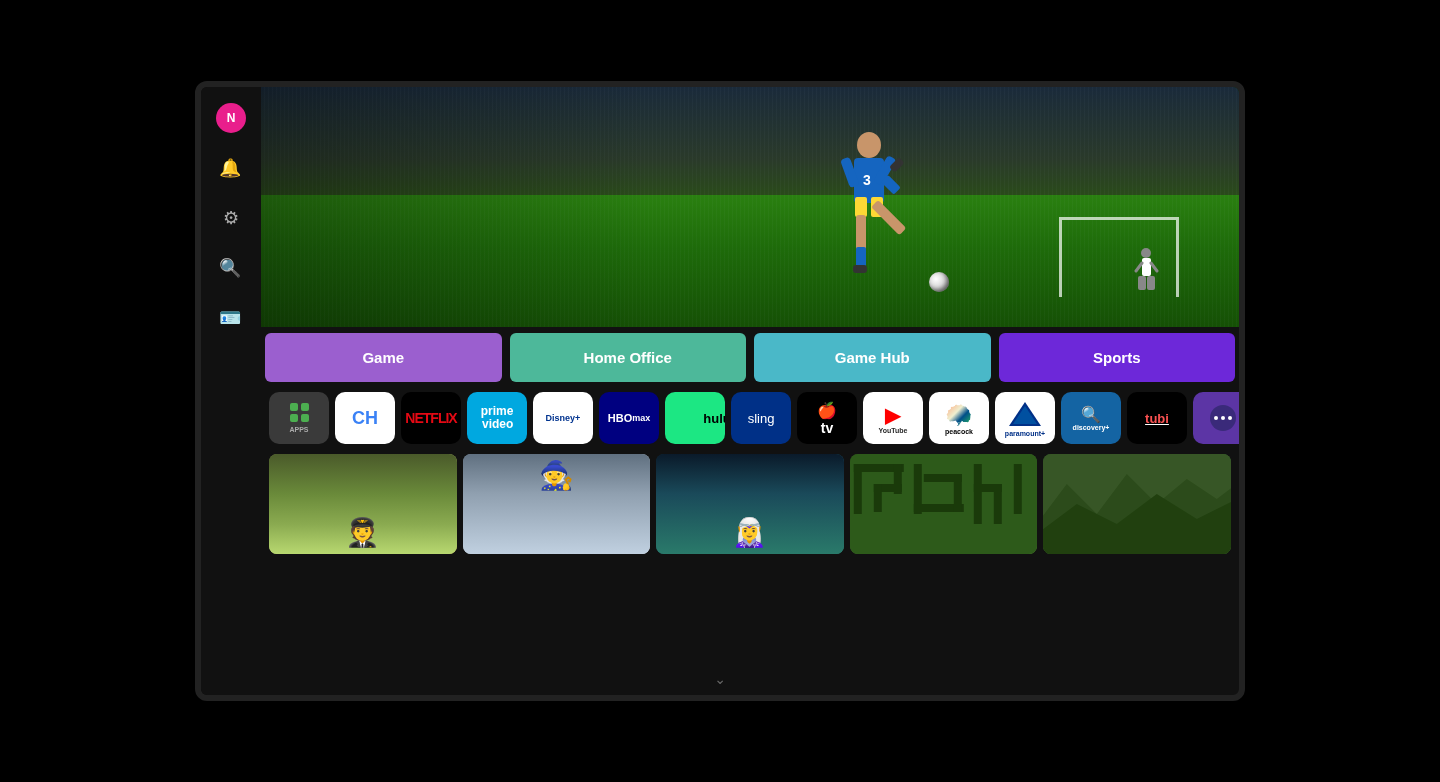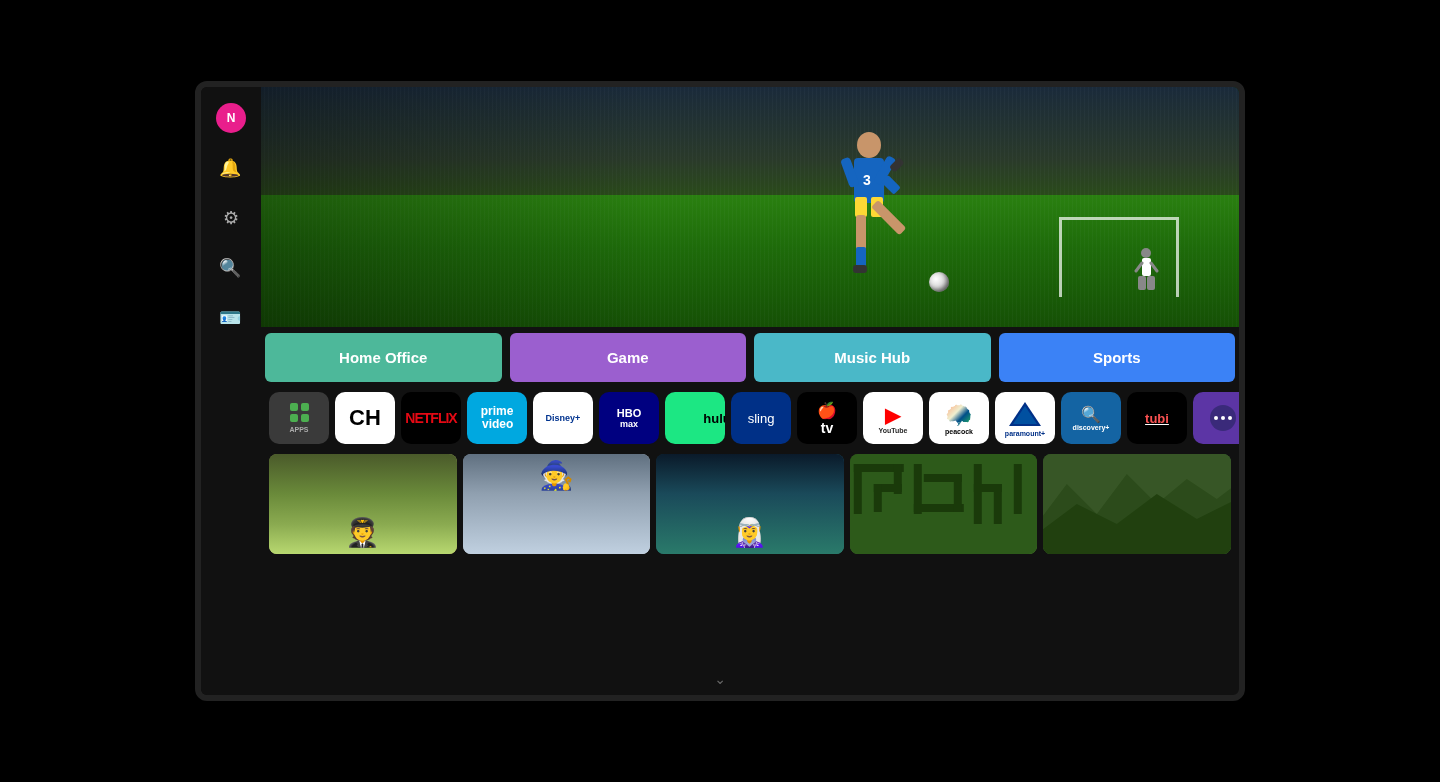--- a/index.html
+++ b/index.html
@@ -102,21 +102,21 @@
       font-weight: 600;
       color: #fff;
       cursor: pointer;
       border-radius: 6px;
       margin: 6px 4px;
     }
     .tab-home-office { background: #4db89a; }
     .tab-game { background: #9b5fcf; }
     .tab-music { background: #b44cbf; }
     .tab-home-hub { background: #4ab8c8; }
-    .tab-sports { background: #3b82f6; }
+    .tab-sports { background: #6d28d9; }
     .apps-row {
       display: flex;
       align-items: center;
       padding: 4px 8px;
       gap: 6px;
       background: #111;
       overflow: hidden;
       flex-shrink: 0;
     }
     .app-icon {
@@ -130,28 +130,28 @@
       font-weight: bold;
       color: #fff;
       flex-shrink: 0;
       cursor: pointer;
       overflow: hidden;
     }
     .app-all { background: #3a3a3a; flex-direction: column; gap: 2px; }
     .app-all .dots { display: grid; grid-template-columns: 1fr 1fr; gap: 3px; }
     .app-all .dot { width: 8px; height: 8px; background: #4CAF50; border-radius: 2px; }
     .app-ch { background: #fff; }
-    .app-ch-inner { color: #000000; font-size: 22px; font-weight: 900; }
+    .app-ch-inner { color: #3b82f6; font-size: 18px; font-weight: 900; }
     .app-netflix { background: #000; }
     .app-netflix-text { color: #e50914; font-size: 14px; font-weight: 900; letter-spacing: -1px; }
     .app-prime { background: #00a8e0; flex-direction: column; }
     .app-prime-text { font-size: 12px; line-height: 1.1; text-align: right; }
     .app-disney { background: #fff; }
     .app-disney-text { color: #00338f; font-size: 9px; font-weight: 900; text-align: center; }
-    .app-hbo { background: #000080; flex-direction: column; }
+    .app-hbo { background: #000080; flex-direction: row; }
     .app-hbo-text { font-size: 11px; font-weight: 900; }
     .app-hulu { background: #1ce783; padding-left: 44px; }
     .app-hulu-text { color: #000; font-size: 13px; font-weight: 900; }
     .app-sling { background: #003087; }
     .app-sling-text { font-size: 13px; font-weight: 400; }
     .app-apple { background: #000; }
     .app-youtube { background: #fff; flex-direction: column; }
     .app-youtube-icon { color: #ff0000; font-size: 20px; }
     .app-youtube-text { color: #282828; font-size: 7px; font-weight: 600; }
     .app-peacock { background: #fff; flex-direction: column; }
@@ -294,23 +294,23 @@
         <rect x="72" y="55" width="10" height="18" rx="2" fill="#1565c0" transform="rotate(-45 72 55)"></rect>
 
         <rect x="80" y="40" width="14" height="8" rx="3" fill="#333" transform="rotate(-45 80 40)"></rect>
 
         <text x="54" y="58" font-size="14" fill="#fff" font-weight="bold">3</text>
       </svg>
       <div class="hero-overlay"></div>
     </div>
 
     <div class="tabs-row">
+      <div class="tab-item tab-game">Game</div>
       <div class="tab-item tab-home-office">Home Office</div>
-      <div class="tab-item tab-game">Game</div>
-      <div class="tab-item tab-home-hub">Music Hub</div>
+      <div class="tab-item tab-home-hub">Game Hub</div>
       <div class="tab-item tab-sports">Sports</div>
     </div>
 
     <div class="apps-row">
 
       <div class="app-icon app-all">
         <div class="dots">
           <div class="dot"></div>
             <div class="dot"></div>
             <div class="dot"></div>

